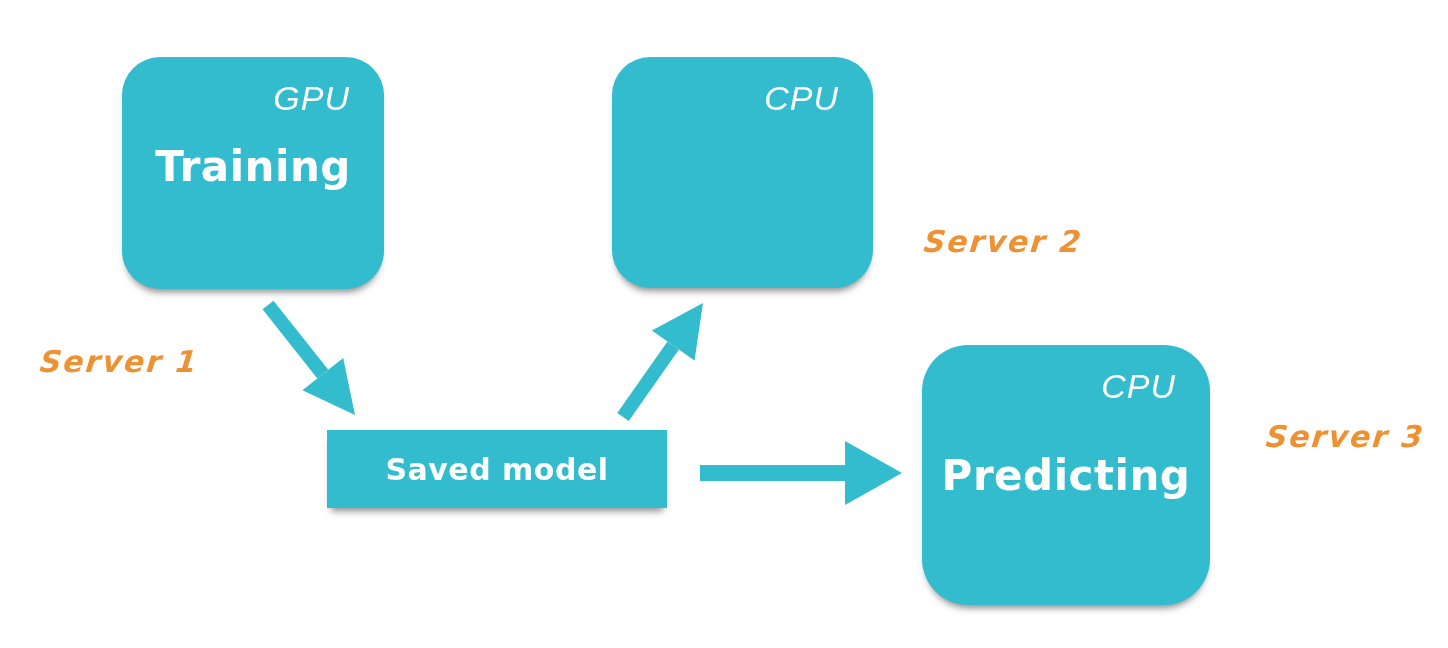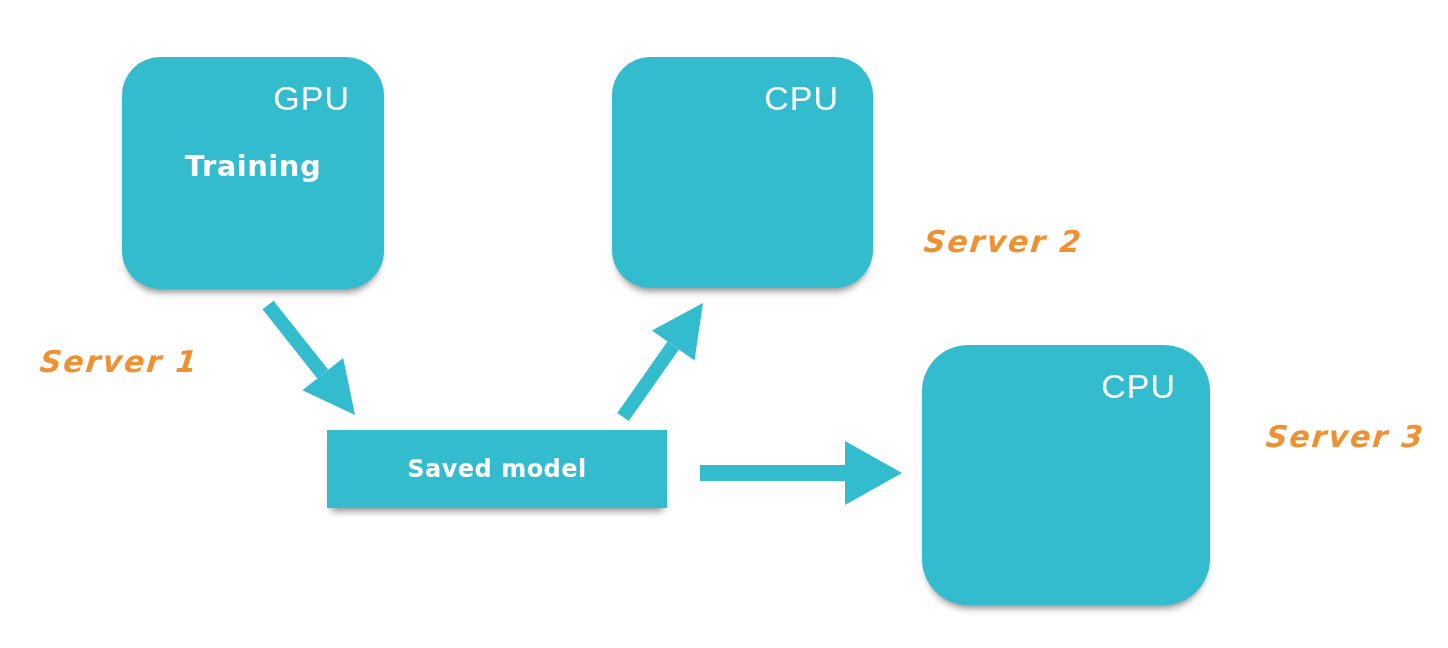--- a/index.html
+++ b/index.html
@@ -35,49 +35,50 @@
     display: flex;
     align-items: center;
     justify-content: center;
   }
   .node .proc {
     position: absolute;
     top: 22px;
     right: 34px;
     color: #ffffff;
     font-family: "Liberation Sans", sans-serif;
+    font-style: italic;
     font-weight: 300;
     font-size: 34px;
     letter-spacing: 1px;
   }
   .node .title {
     color: #ffffff;
     font-weight: bold;
-    font-size: 29px;
+    font-size: 42px;
     padding-bottom: 14px;
     letter-spacing: 0.5px;
   }
   .node-training   { left: 122px; top:  57px; width: 262px; height: 232px; }
   .node-validating { left: 612px; top:  57px; width: 261px; height: 231px; }
   .node-predicting { left: 922px; top: 345px; width: 288px; height: 260px; border-radius: 46px; }
   .node-predicting .title { padding-bottom: 0; }
 
   .saved {
     position: absolute;
     left: 327px; top: 430px; width: 340px; height: 78px;
     background: var(--node-color, #33bccd);
     box-shadow: 0 7px 7px -4px rgba(45, 45, 45, 0.55);
     display: flex;
     align-items: center;
     justify-content: center;
   }
   .saved .title {
     color: #ffffff;
     font-weight: bold;
-    font-size: 24px;
+    font-size: 30px;
     letter-spacing: 0.5px;
   }
 
   .server-label {
     position: absolute;
     color: var(--label-color, #ed9133);
     font-family: "DejaVu Sans", sans-serif;
     font-style: italic;
     font-weight: bold;
     font-size: 30px;
@@ -113,20 +114,21 @@
     <span class="proc">GPU</span>
     <span class="title">Training</span>
   </div>
 
   <div class="node node-validating">
     <span class="proc">CPU</span>
   </div>
 
   <div class="node node-predicting">
     <span class="proc">CPU</span>
+    <span class="title">Predicting</span>
   </div>
 
   <div class="saved">
     <span class="title">Saved model</span>
   </div>
 
   <div class="server-label server-1">Server 1</div>
   <div class="server-label server-2">Server 2</div>
   <div class="server-label server-3">Server 3</div>
 

